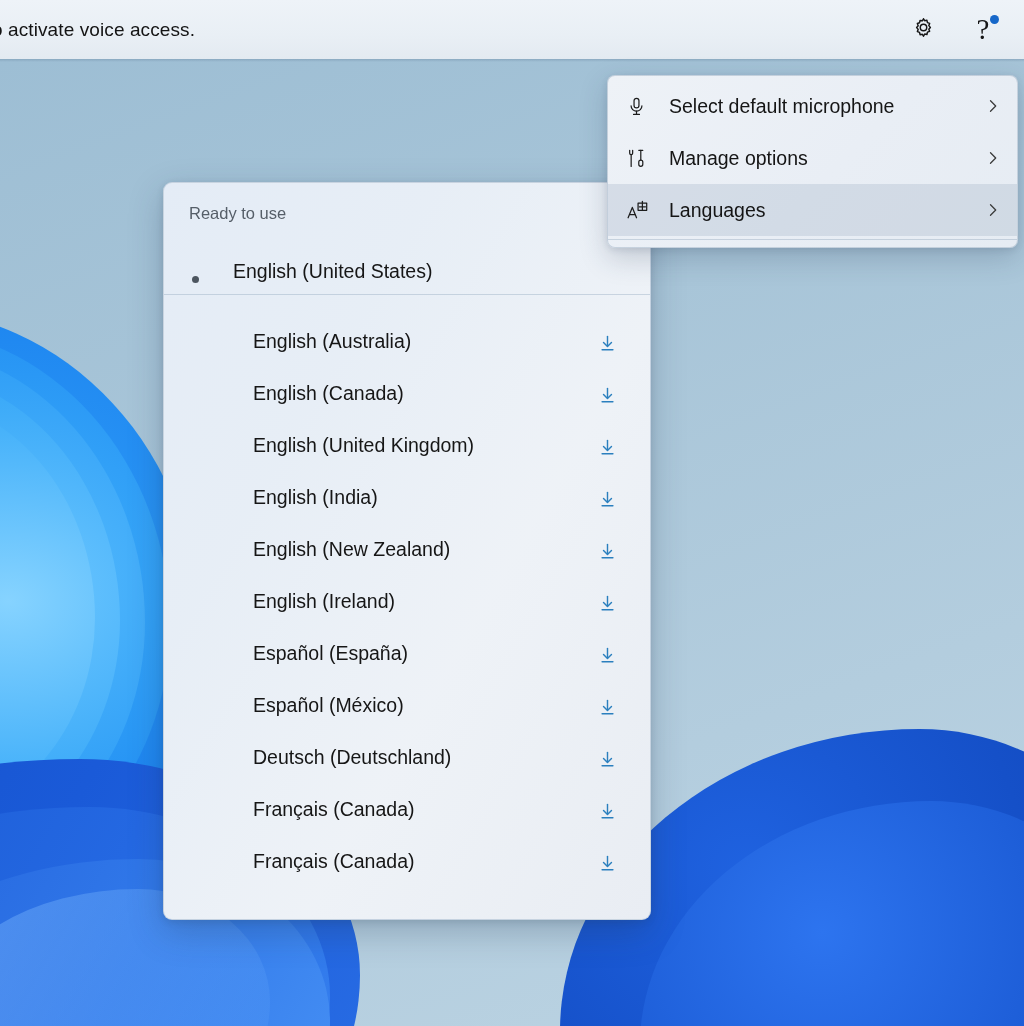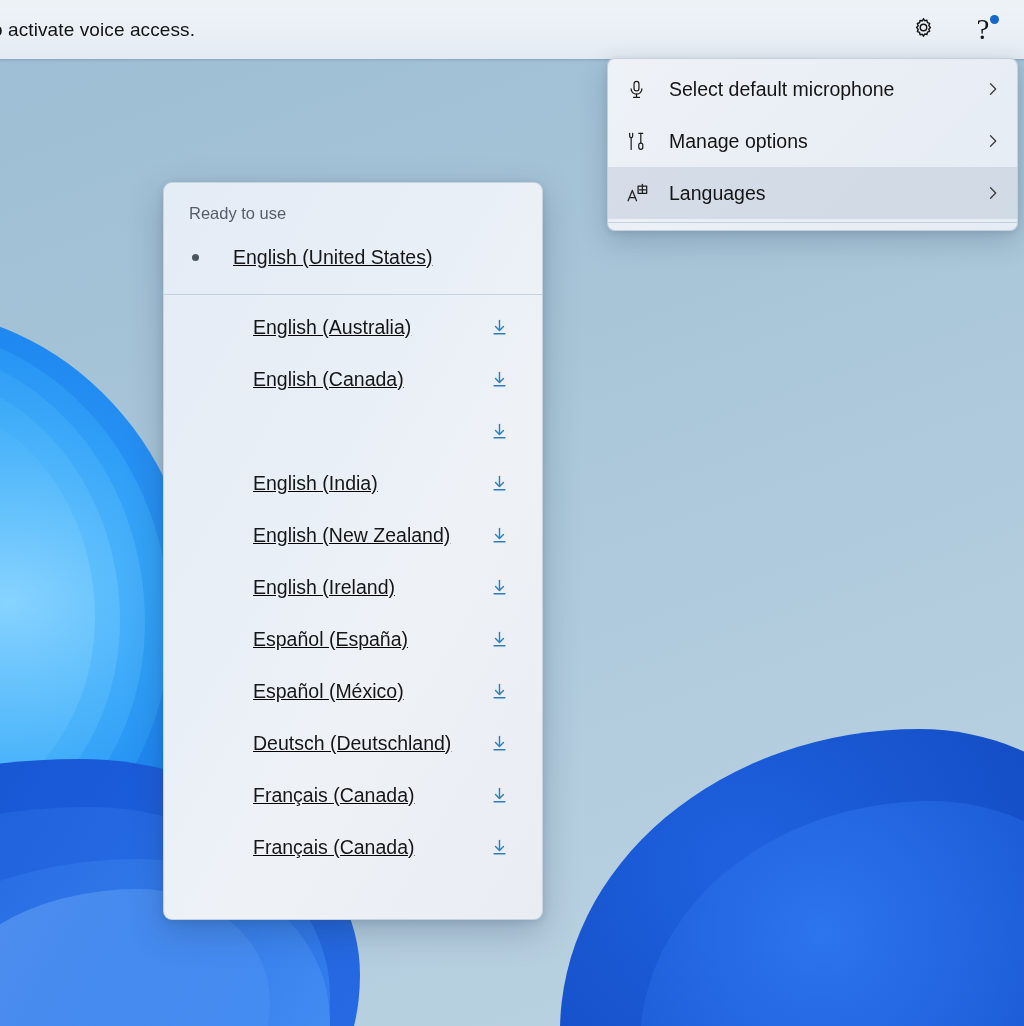--- a/index.html
+++ b/index.html
@@ -78,21 +78,21 @@
   .qmark {
     font-size: 29px;
     color: #171717;
     line-height: 1;
     font-family: "Liberation Serif", serif;
   }
 
   
   #context-menu {
     position: absolute;
-    left: 607px; top: 58px;
+    left: 607px; top: 75px;
     width: 411px;
     background: linear-gradient(135deg, #eef2f7 0%, #e9eef5 55%, #e6ecf3 100%);
     border: 1px solid rgba(150,170,190,.45);
     border-radius: 8px;
     box-shadow: 0 10px 28px rgba(40,60,85,.22), 0 2px 6px rgba(40,60,85,.12);
     overflow: hidden;
     padding: 4px 0 5px 0;
   }
   .menu-item {
     position: relative;
@@ -128,41 +128,40 @@
   .menu-sep {
     height: 1px;
     background: rgba(120,145,170,.32);
     margin: 3px 0 2px 0;
   }
 
   
   #lang-panel {
     position: absolute;
     left: 163px; top: 182px;
-    width: 380px; height: 738px;
+    width: 488px; height: 738px;
     background: linear-gradient(120deg, #e4ecf6 0%, #e7eef6 30%, #eef2f7 62%, #e9edf3 100%);
     border: 1px solid rgba(150,172,194,.42);
     border-radius: 9px;
     box-shadow: 0 12px 34px rgba(35,55,80,.26), 0 2px 7px rgba(35,55,80,.14);
     overflow: hidden;
   }
   .section-header {
     font-size: 16.5px;
     color: #555e68;
     padding-left: 25px;
   }
   #ready-header { padding-top: 21px; }
   #download-header { padding-top: 22px; }
 
   .lang-row {
     height: 52px;
     display: flex;
-    align-items: center;
+    align-items: flex-end;
     padding: 0 28px 0 25px;
-    text-decoration: underline;
   }
   .bullet-cell {
     width: 44px;
     flex: none;
     display: flex;
     align-items: center;
   }
   .bullet-dot {
     width: 7px; height: 7px;
     border-radius: 50%;
@@ -290,20 +289,21 @@
         <span class="dl-cell">
           <svg width="19" height="19" viewBox="0 0 20 20" fill="none" stroke="#2a7fbe" stroke-width="1.5" stroke-linecap="round" stroke-linejoin="round">
             <path d="M10 2.5v10.2"></path>
               <path d="M5.8 9l4.2 4.2L14.2 9"></path>
               <path d="M4.3 16.6h11.4"></path>
           </svg>
         </span>
       </div>
 
       <div class="lang-row">
+        <span class="lang-name available">English (United Kingdom)</span>
         <span class="dl-cell">
           <svg width="19" height="19" viewBox="0 0 20 20" fill="none" stroke="#2a7fbe" stroke-width="1.5" stroke-linecap="round" stroke-linejoin="round">
             <path d="M10 2.5v10.2"></path>
               <path d="M5.8 9l4.2 4.2L14.2 9"></path>
               <path d="M4.3 16.6h11.4"></path>
           </svg>
         </span>
       </div>
 
       <div class="lang-row">

